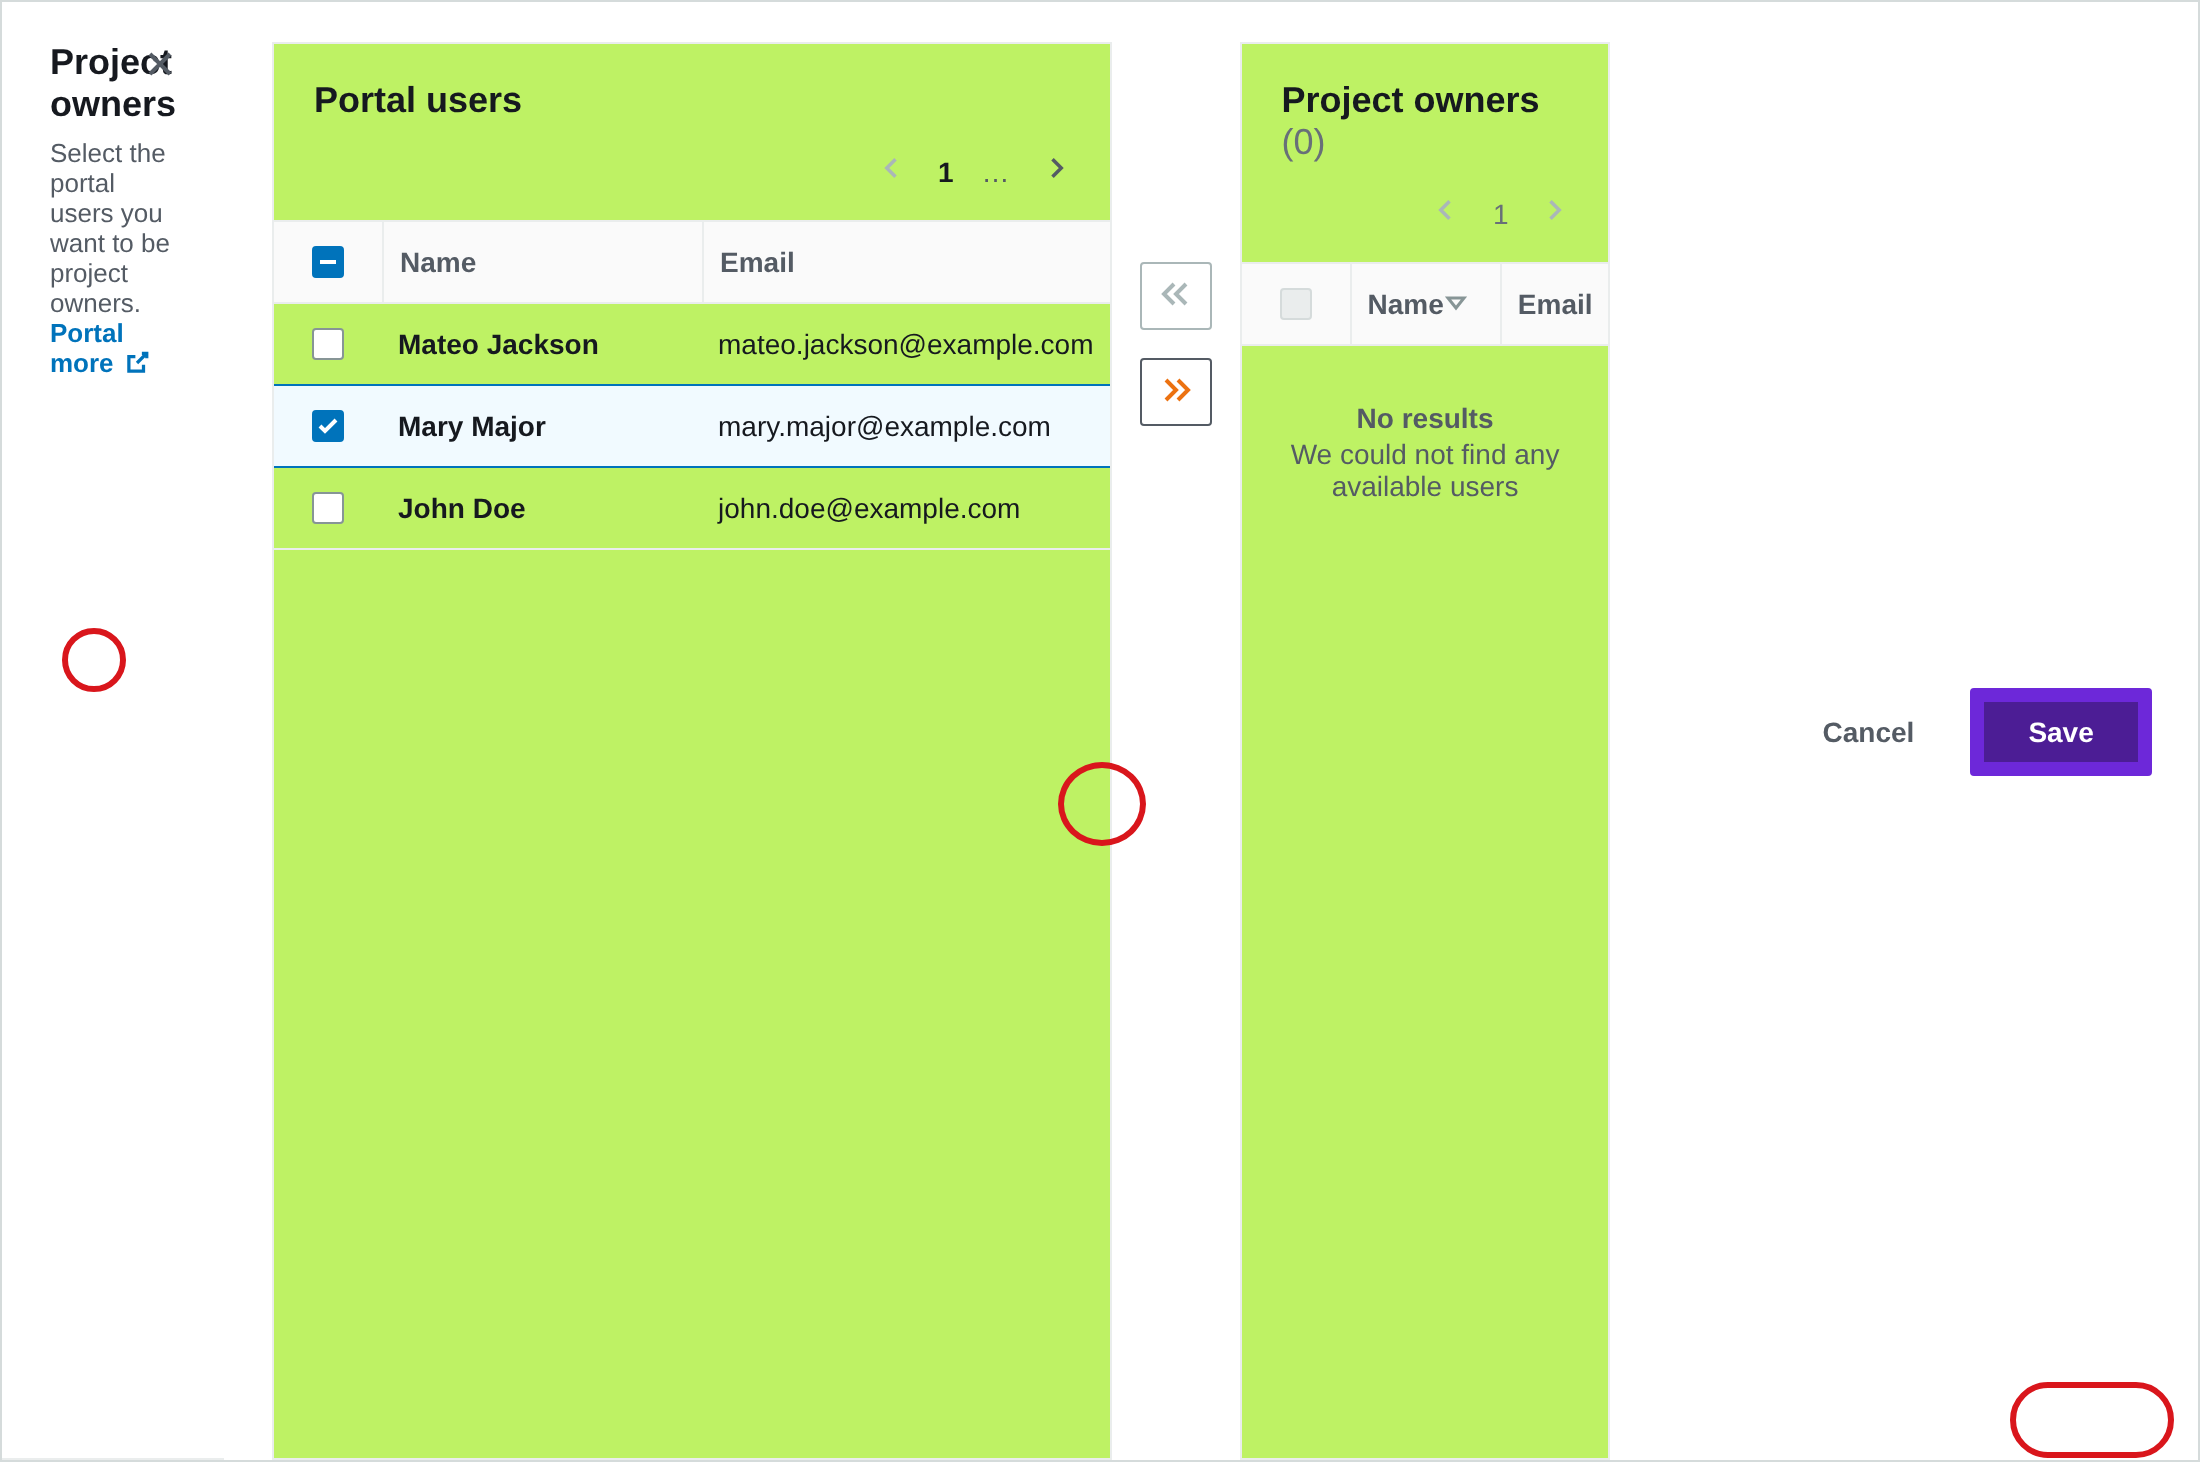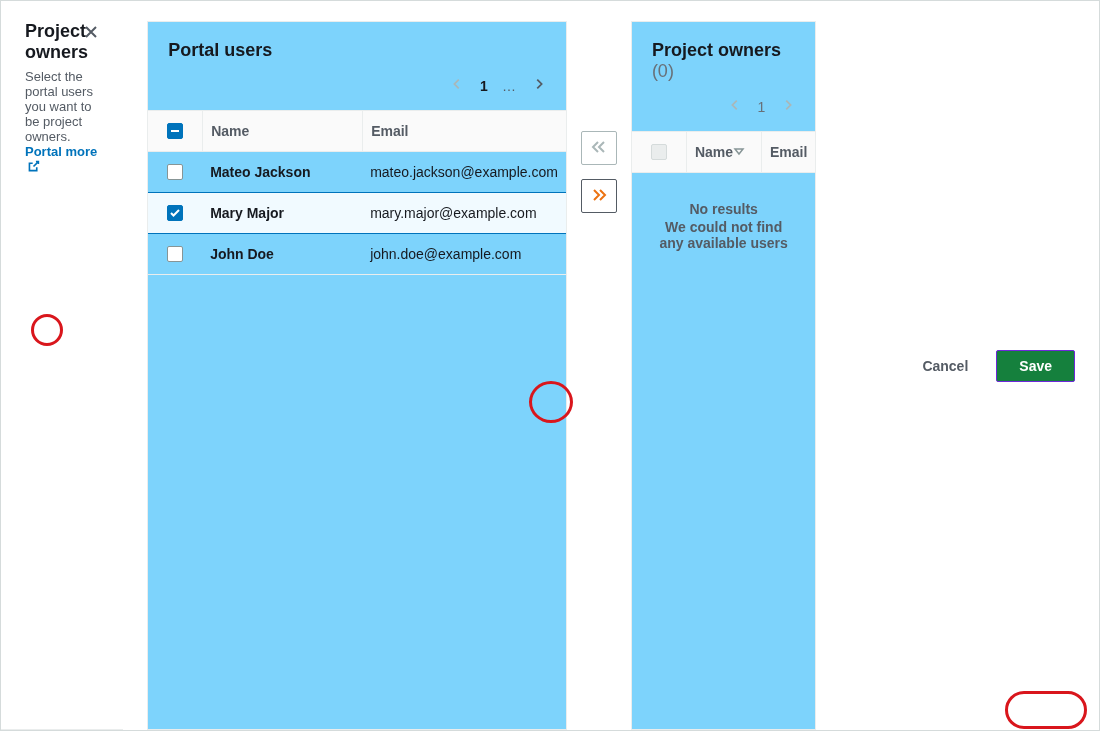--- a/index.html
+++ b/index.html
@@ -57,21 +57,21 @@
   
   .body {
     flex: 1;
     display: flex;
     padding: 20px 24px 0 24px;
     gap: 0;
     align-items: stretch;
   }
   .panel {
     border: 1px solid #eaeded;
-    background: #7dd3fc;
+    background: #bef264;
     flex: 1;
     display: flex;
     flex-direction: column;
     max-width: 494px;
   }
   .panel-header {
     padding: 18px 20px 6px 20px;
   }
   .panel-title {
     font-size: 18px;
@@ -162,21 +162,20 @@
   }
   .empty-state .title {
     font-weight: 700;
     color: #545b64;
     margin-bottom: 2px;
     font-size: 14px;
   }
   .empty-state .msg {
     color: #545b64;
     font-size: 14px;
-    font-weight: bold;
   }
 
   
   .transfer {
     width: 64px;
     display: flex;
     flex-direction: column;
     justify-content: center;
     align-items: center;
     gap: 14px;
@@ -206,22 +205,22 @@
   }
   .btn-cancel {
     background: none; border: none;
     color: #545b64;
     font-weight: 700;
     font-size: 14px;
     padding: 8px 20px;
     cursor: pointer;
   }
   .btn-save {
-    background: #15803d;
-    border: 1px solid #6d28d9;
+    background: #4c1d95;
+    border: 7px solid #6d28d9;
     color: #fff;
     font-weight: 700;
     font-size: 14px;
     padding: 7px 22px;
     border-radius: 2px;
     cursor: pointer;
   }
 
   
   .annot {

